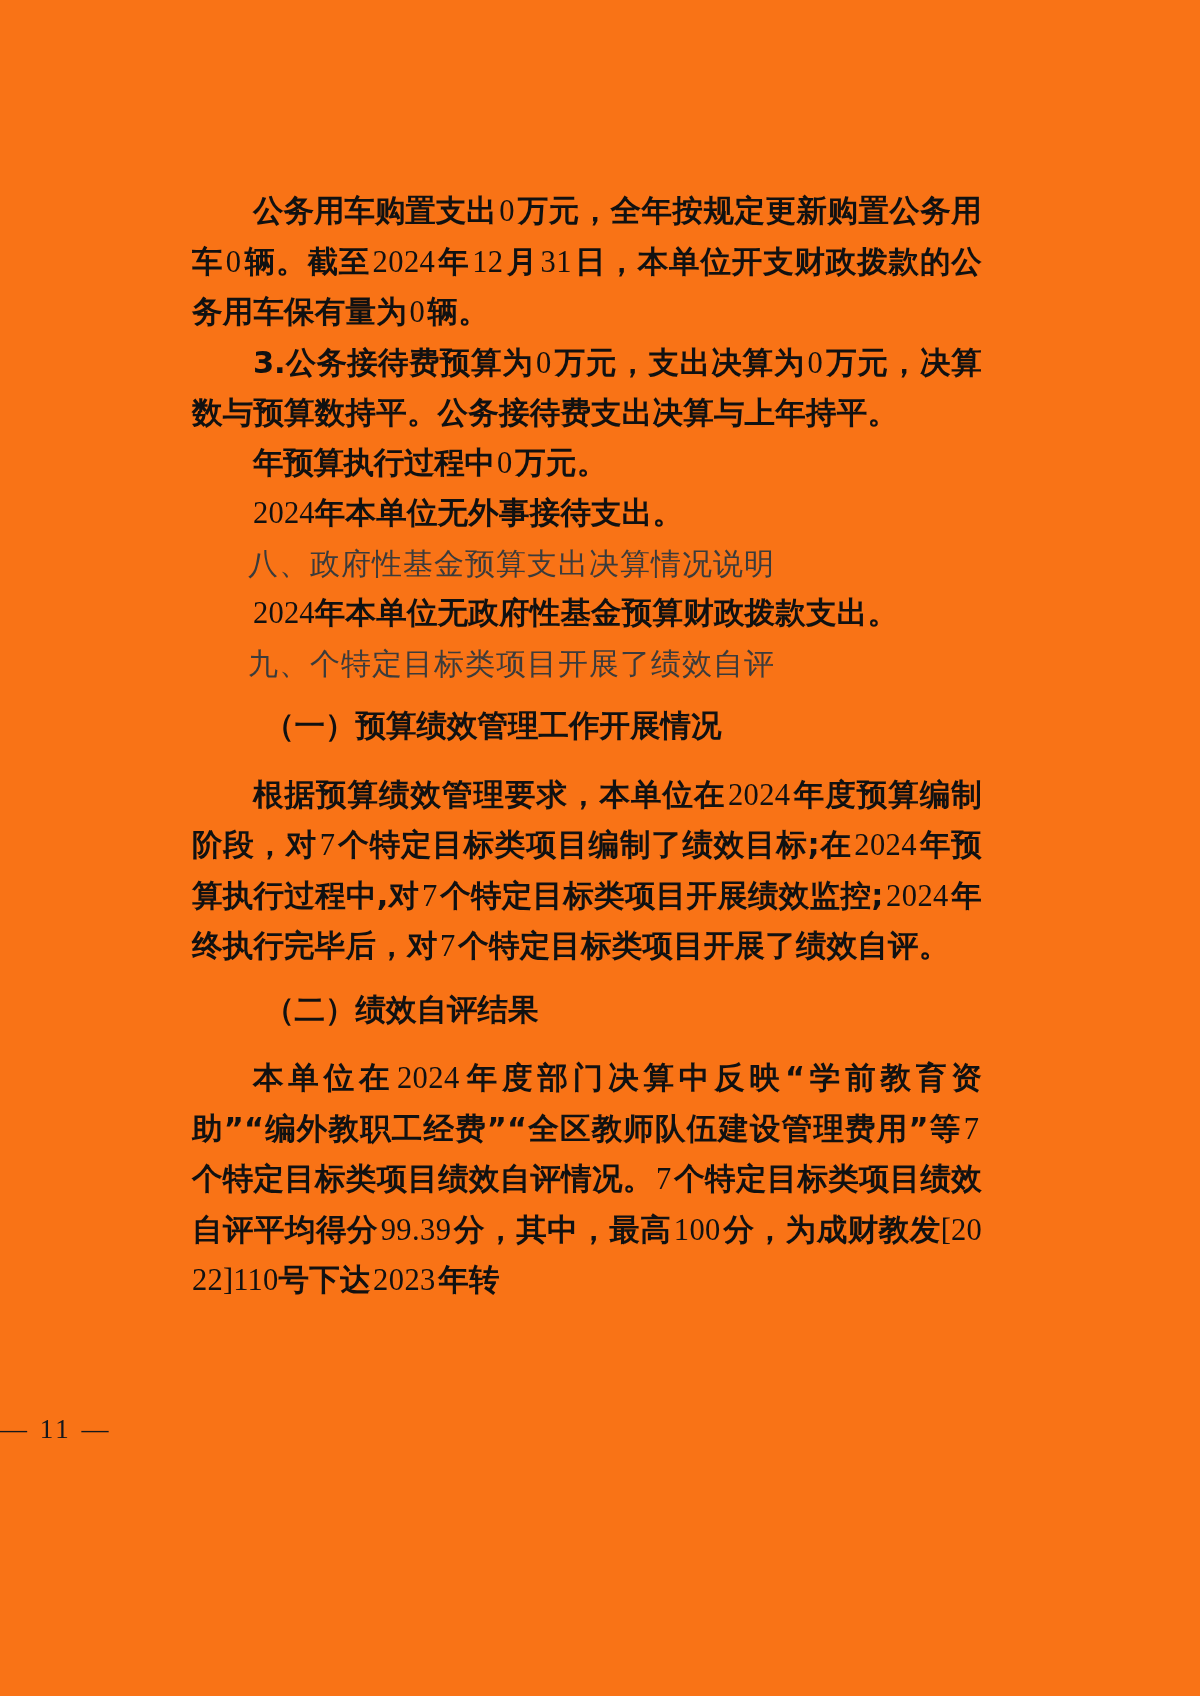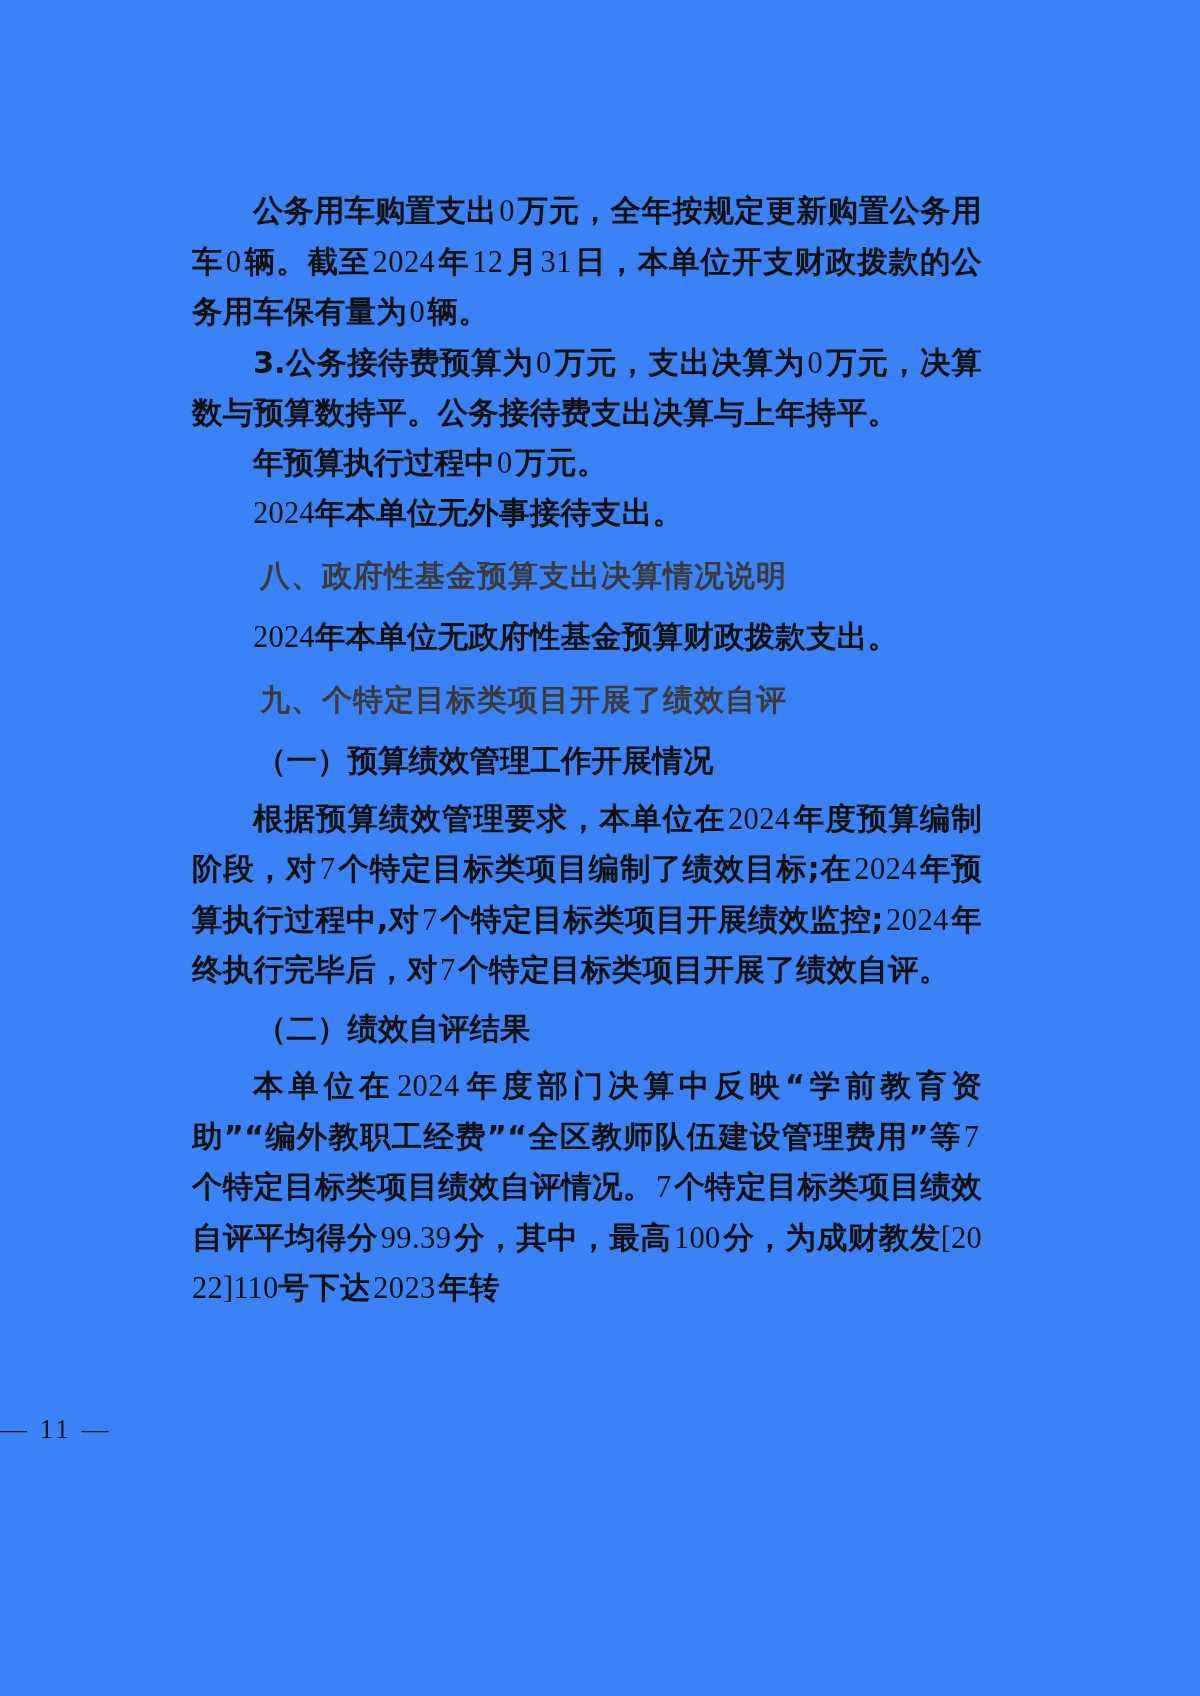--- a/index.html
+++ b/index.html
@@ -14,21 +14,21 @@
     font-family: "Liberation Sans", "DejaVu Sans", sans-serif;
     color: #0d0d0d;
     overflow: hidden;
   }
 
   .page {
     position: absolute;
     left: 0; top: 0;
     width: 1200px;
     height: 1696px;
-    background: #3b82f6;
+    background: #f97316;
   }
 
   .content {
     position: absolute;
     left: 192px;
     top: 186px;
     width: 790px;
   }
 
   
@@ -50,38 +50,38 @@
 
   
   .lead {
     font-weight: 800;
     letter-spacing: -0.3px;
   }
 
   
   .sec-head {
     font-family: "Liberation Serif", "DejaVu Serif", serif;
-    font-weight: 700;
+    font-weight: 400;
     font-size: 30px;
     line-height: 49.5px;
     color: #3b3b3b;
     text-indent: 56px;
-    margin: 12px;
+    margin: 0;
     letter-spacing: 1px;
   }
 
   
   .sub-head {
-    font-family: Liberation Sans, sans-serif;
+    font-family: Liberation Mono, monospace;
     font-weight: 600;
     font-size: 30.5px;
     line-height: 49.5px;
     color: #111111;
     text-indent: 56px;
-    margin: 8px;
+    margin: 16px;
     letter-spacing: 0px;
   }
 
   
   .num {
     font-family: "Liberation Serif", "DejaVu Serif", serif;
     font-weight: 400;
     letter-spacing: 0.4px;
     padding: 0 2.5px;
   }

